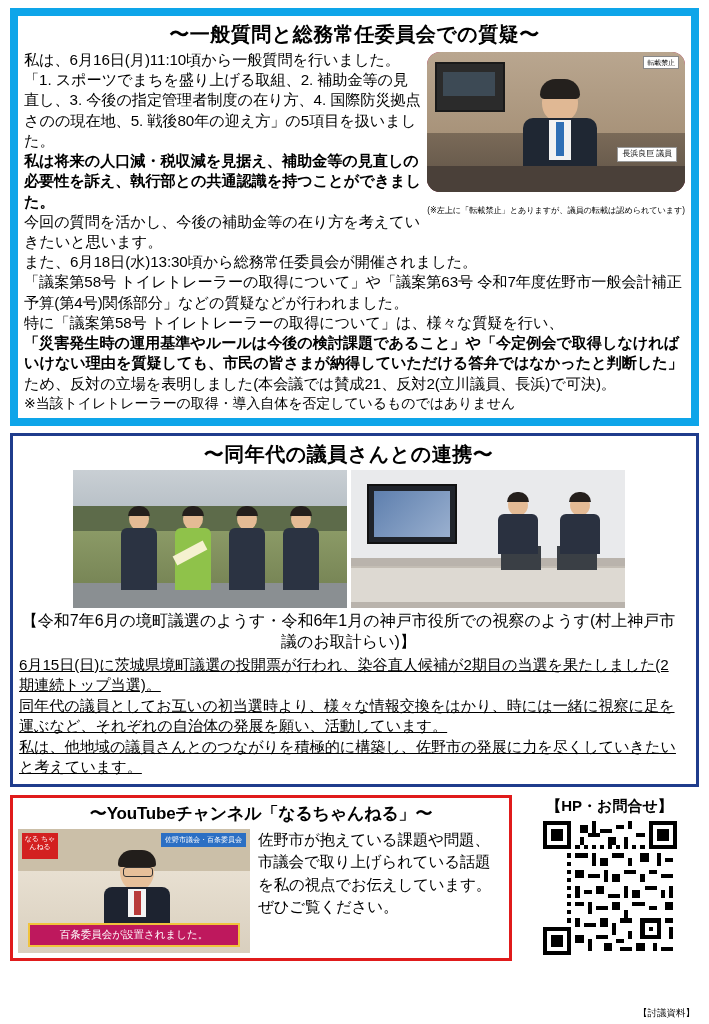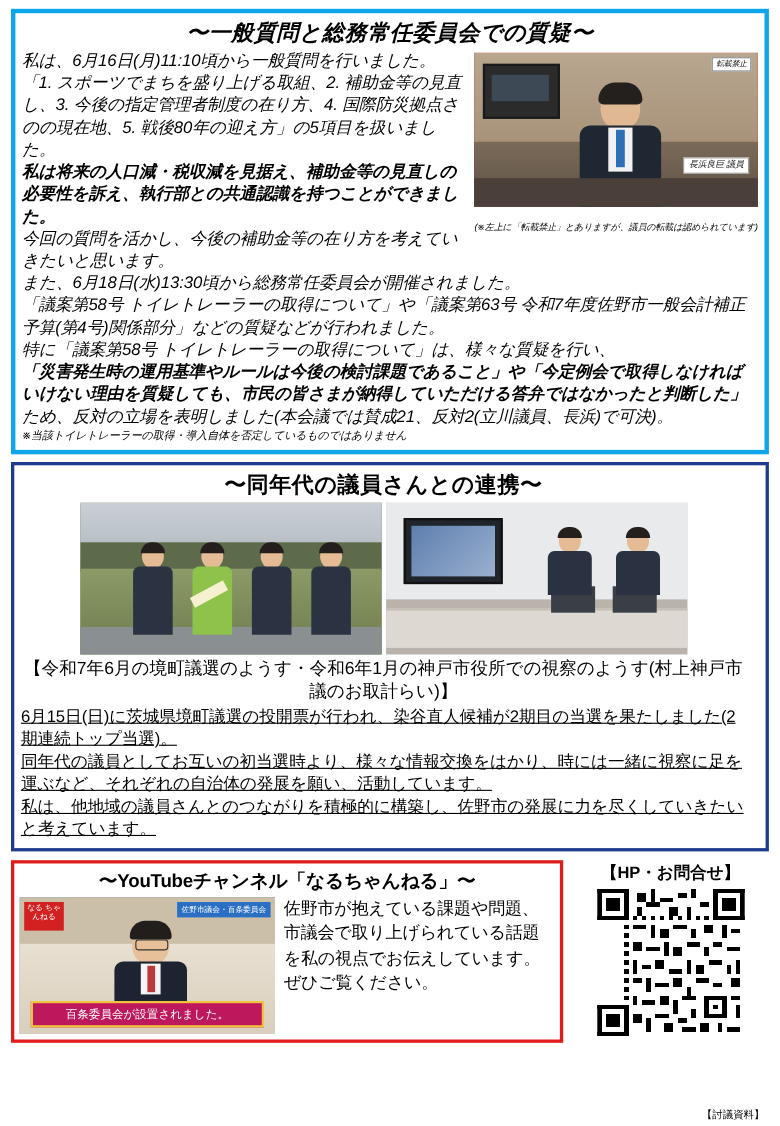--- a/index.html
+++ b/index.html
@@ -18,25 +18,24 @@
   .page {
     width: 709px;
     height: 1024px;
     position: relative;
     box-sizing: border-box;
     padding: 8px 10px;
   }
 
   
   .section-green {
-    border: 4px solid #0ea5e9;
+    border: 8px solid #0ea5e9;
     box-sizing: border-box;
     padding: 4px 6px 6px 6px;
     position: relative;
-    font-style: italic;
   }
   .sec-title {
     text-align: center;
     font-size: 20px;
     font-weight: bold;
     letter-spacing: 0.5px;
     line-height: 1.3;
     margin: 1px 0 3px 0;
   }
   .sec1-body {
@@ -51,23 +50,24 @@
     font-weight: bold;
   }
   .float-photo {
     float: right;
     width: 258px;
     margin: 2px 0 2px 6px;
   }
   .float-photo .ph {
     width: 258px;
     height: 140px;
-    background: #b91c1c;
+    background: #be185d;
     position: relative;
     overflow: hidden;
+    border-radius: 13px;
   }
   
   .ph .wall {
     position: absolute; left:0; top:0; width:100%; height:58%;
     background: linear-gradient(180deg,#b9a68f 0%, #a8937a 100%);
   }
   .ph .wall2 {
     position:absolute; left:0; top:58%; width:100%; height:42%;
     background: linear-gradient(180deg,#7a6a58 0%, #5d5145 100%);
   }
@@ -116,21 +116,21 @@
     background:#ffffff; color:#111; font-size:8px; padding:1px 4px;
     border:1px solid #999;
   }
   .photo-cap {
     font-size: 8.2px;
     text-align: right;
     line-height: 1.25;
     margin-top: 14px;
   }
   .note-small {
-    font-size: 10px;
+    font-size: 14px;
     line-height: 1.3;
     margin-top: 1px;
   }
 
   
   .section-blue {
     border: 3px solid #1f3c8c;
     box-sizing: border-box;
     padding: 4px 18px 6px 6px;
     margin-top: 7px;

